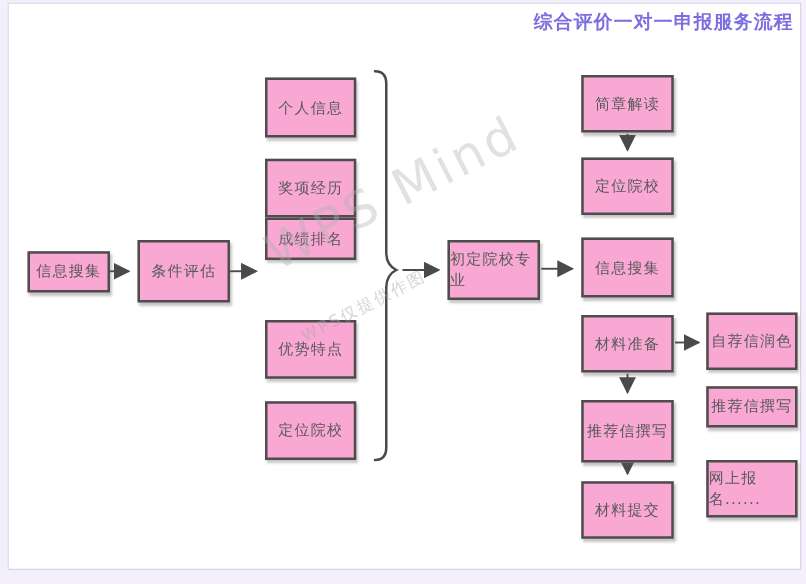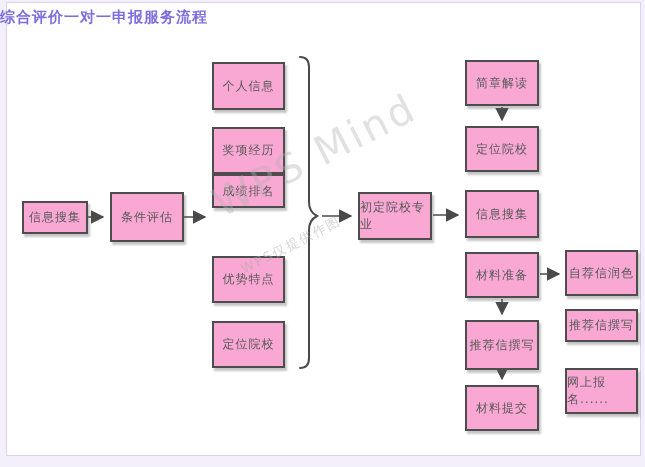--- a/index.html
+++ b/index.html
@@ -6,21 +6,21 @@
   body{
     width:645px;height:467px;position:relative;overflow:hidden;
     background:#f3f0fb;
     font-family:"DejaVu Sans","Liberation Sans",sans-serif;
   }
   .canvas{
     position:absolute;left:6px;top:2px;width:635px;height:454px;
     background:#ffffff;border:1px solid #d9d3f1;box-sizing:border-box;
   }
   .page-title{
-    position:absolute;left:0;top:8px;width:635px;text-align:left;
+    position:absolute;left:0;top:8px;width:635px;text-align:right;
     font-size:15px;font-weight:bold;color:#7d6ee0;letter-spacing:1px;
   }
   .node{
     position:absolute;box-sizing:border-box;
     background:#f9a8d4;border:2px solid #4d4d4d;
     box-shadow:1.5px 2.5px 2px rgba(90,90,90,0.35);
     display:flex;align-items:center;justify-content:center;
     font-size:12px;color:#595959;letter-spacing:1px;
     z-index:3;
   }

